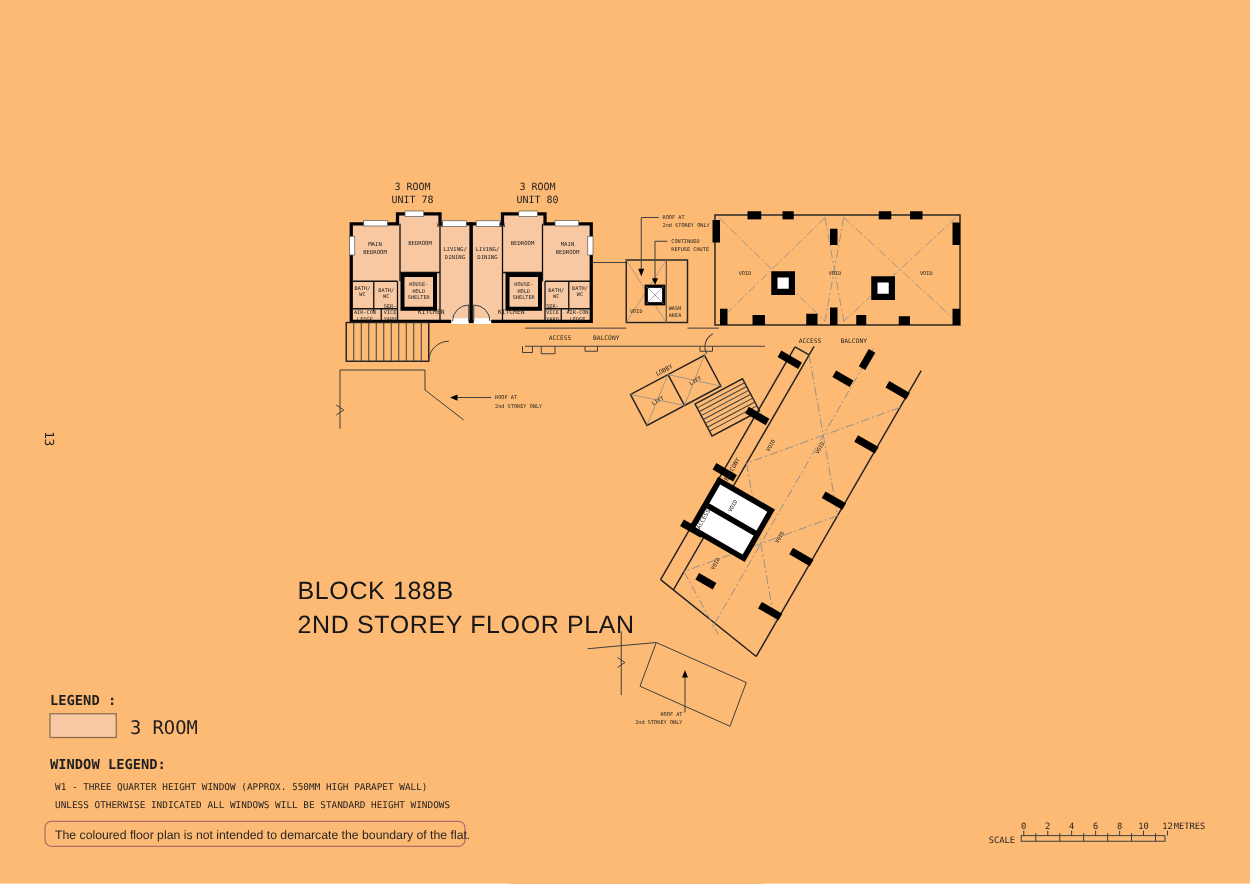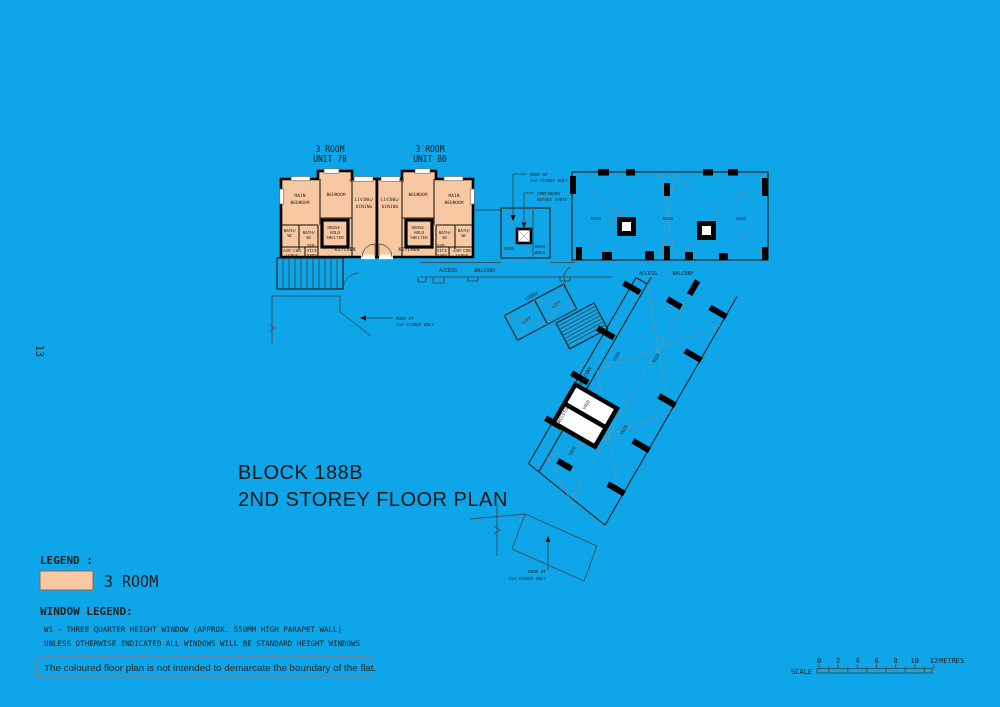--- a/index.html
+++ b/index.html
@@ -1,16 +1,16 @@
 <!DOCTYPE html>
 <html><head>
 <meta charset="utf-8">
 <style>
   html,body{margin:0;padding:0;background:#ffffff;}
-  .sheet{position:relative;width:1000px;height:707px;background:#0ea5e9;overflow:hidden;}
+  .sheet{position:relative;width:1000px;height:707px;background:#fdba74;overflow:hidden;}
   svg{display:block;}
   
   .hair{stroke:#8a8a8a;stroke-width:.55;fill:none;}
   .thin{stroke:#3f3f3f;stroke-width:.8;fill:none;}
   .med{stroke:#222222;stroke-width:1.15;fill:none;}
   .wall{stroke:#000000;stroke-width:2.6;fill:none;}
   .iwall{stroke:#111111;stroke-width:1.05;fill:none;}
   .dash{stroke:#8f8f8f;stroke-width:.7;fill:none;stroke-dasharray:7 2.2 1.6 2.2;}
   .blk{fill:#000000;stroke:none;}
   .win{fill:#ffffff;stroke:#555555;stroke-width:.55;}

